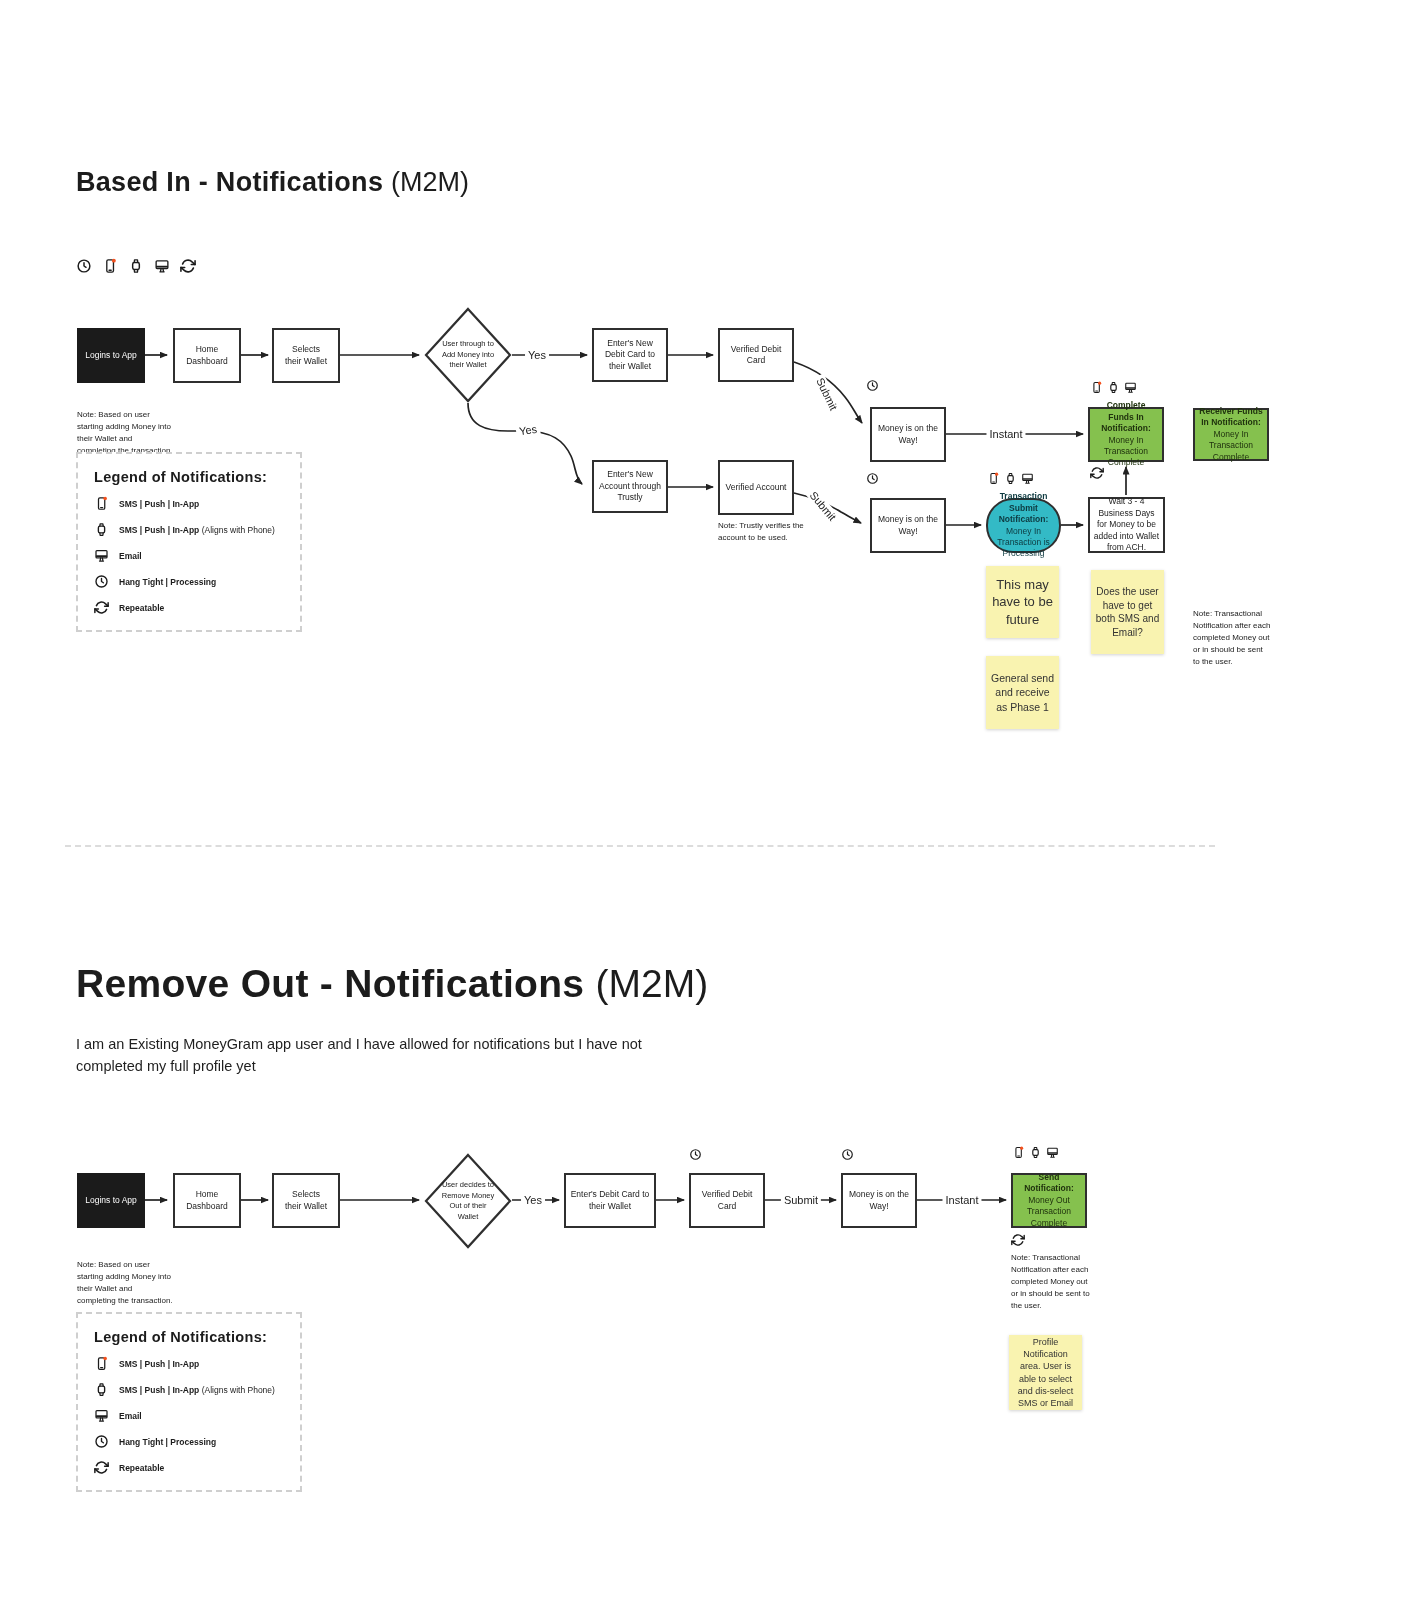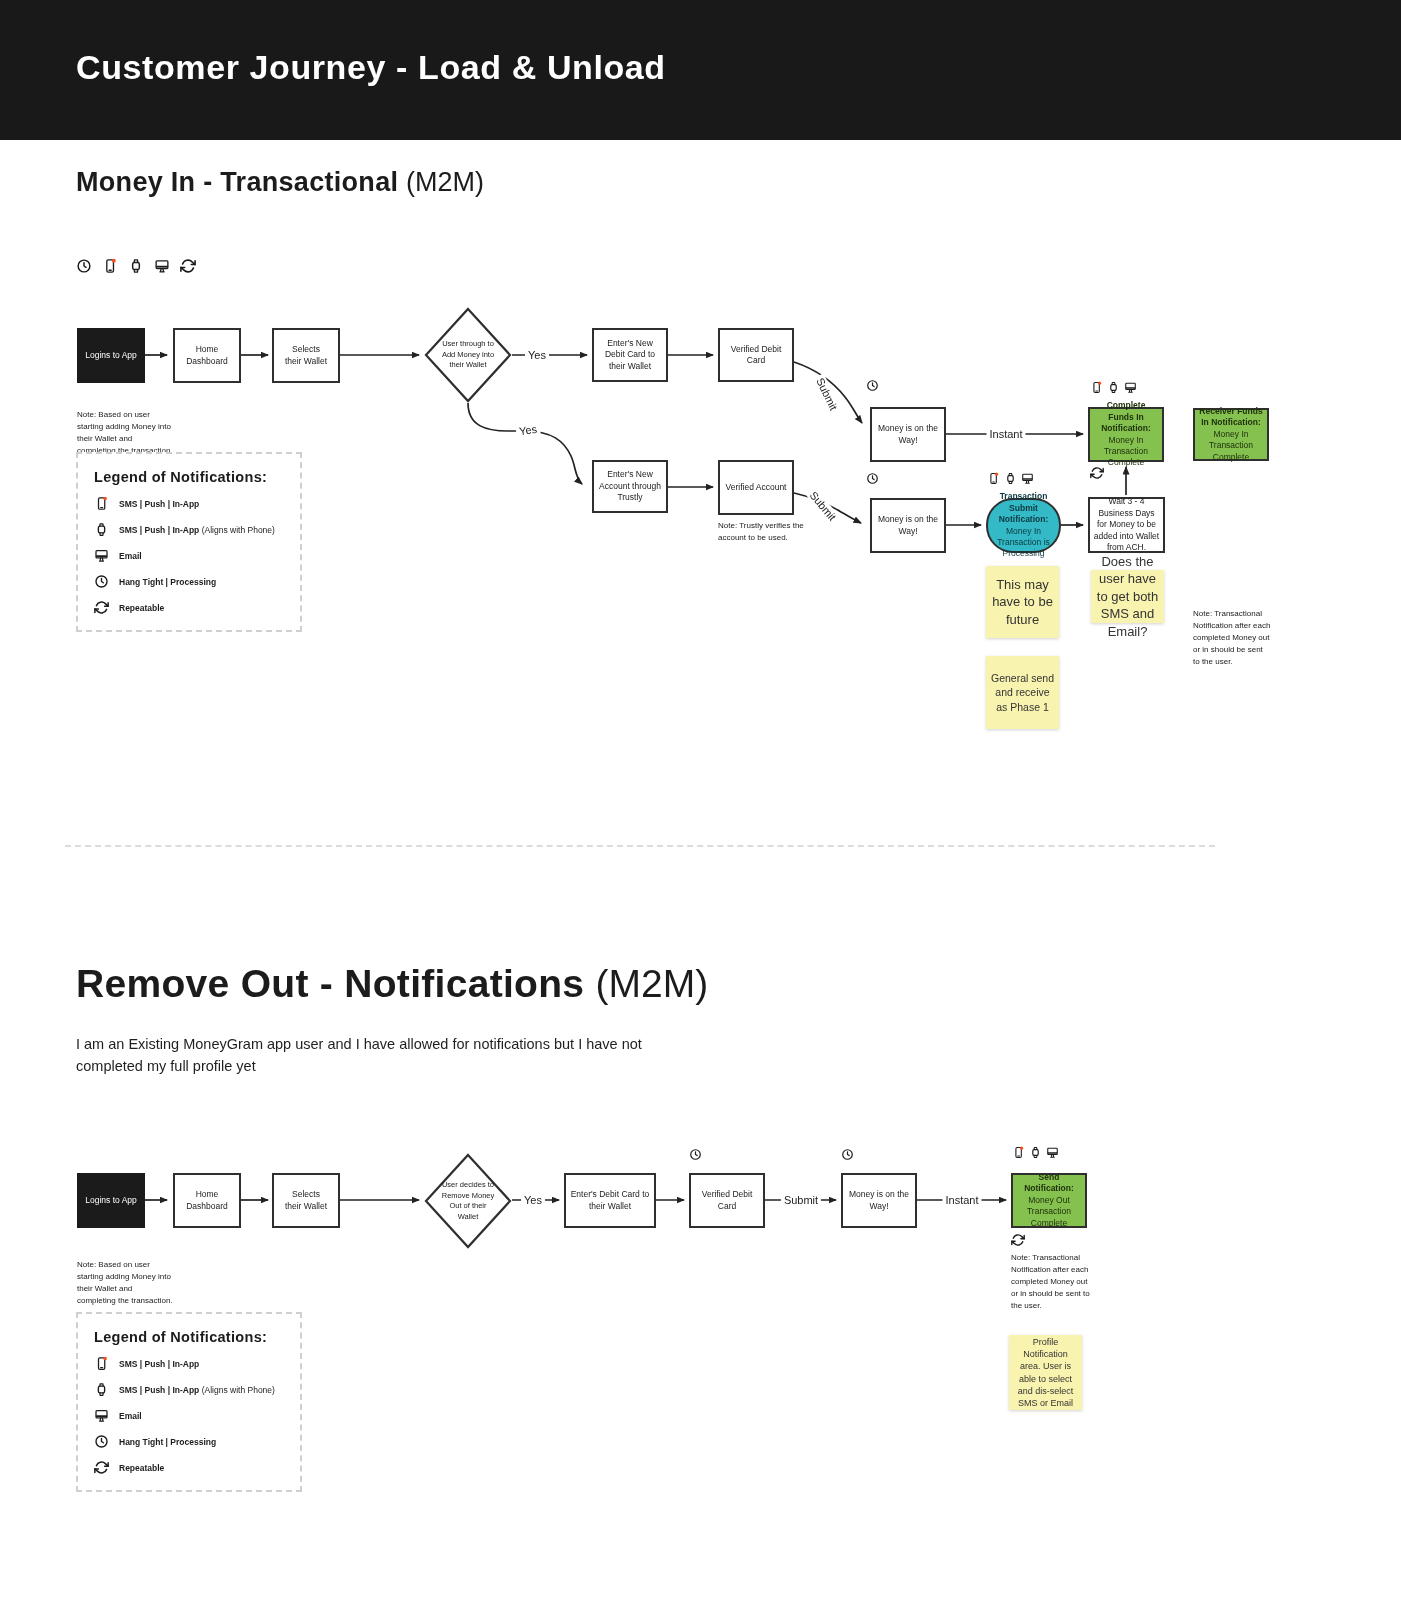--- a/index.html
+++ b/index.html
@@ -87,25 +87,22 @@
       <path d="M145,1200 H167" marker-end="url(#ah)"></path>
       <path d="M241,1200 H268" marker-end="url(#ah)"></path>
       <path d="M340,1200 H419" marker-end="url(#ah)"></path>
       <path d="M512,1200 H559" marker-end="url(#ah)"></path>
       <path d="M639,1200 H684" marker-end="url(#ah)"></path>
       <path d="M765,1200 H836" marker-end="url(#ah)"></path>
       <path d="M917,1200 H1006" marker-end="url(#ah)"></path>
     </g>
   </svg>
 
-  <div class="topbar">
-    <h1>Customer Journey - Load &amp; Unload</h1>
-  </div>
-
-  <h2 class="h2" style="left:76px;top:167px;font-size:27px;"><span>Money In - Transactional</span> <span class="tag">(M2M)</span></h2>
+
+  <h2 class="h2" style="left:76px;top:167px;font-size:27px;"><span>Based In - Notifications</span> <span class="tag">(M2M)</span></h2>
   <div class="iconrow" style="left:76px;top:258px;">
       <span data-icon="clock-icon"><svg viewBox="0 0 24 24" width="100%" height="100%" fill="none" stroke="#1c1c1c" stroke-width="2" stroke-linecap="round" stroke-linejoin="round">
           <circle cx="12" cy="12" r="8.8" stroke-width="2.2"></circle>
           <path d="M12 7.2V12l3 2" stroke-width="2.2"></path>
         </svg></span>
       <span data-icon="phone-icon"><svg viewBox="0 0 24 24" width="100%" height="100%" fill="none" stroke="#1c1c1c" stroke-width="2" stroke-linecap="round" stroke-linejoin="round">
           <rect x="7.2" y="2.8" width="10" height="18.4" rx="2.2"></rect>
           <path d="M10.6 18.4h3.2"></path>
           <circle cx="17.8" cy="4" r="2.9" fill="#F4511E" stroke="none"></circle>
         </svg></span>
@@ -226,21 +223,21 @@
   <span class="edge-label rot50" style="left:823px;top:506px;">Submit</span>
   <span class="edge-label" style="left:1006px;top:434px;">Instant</span>
 
   <div class="note" style="left:77px;top:409px;width:96px;"><span class="nb">Note</span><span>: Based on user starting adding Money into their Wallet and completing the transaction.</span></div>
   <div class="note" style="left:718px;top:520px;width:88px;"><span class="nb">Note</span><span>: Trustly verifies the account to be used.</span></div>
   <div class="note" style="left:1193px;top:608px;width:78px;"><span class="nb">Note</span><span>: Transactional Notification after each completed Money out or in should be sent to the user.</span></div>
 
   <div class="sticky node" style="left:986px;top:566px;width:73px;height:72px;font-size:13px;">
       <span>This may have to be future</span>
     </div>
-  <div class="sticky node" style="left:1091px;top:570px;width:73px;height:53px;font-size:13px;align-items:center;">
+  <div class="sticky node" style="left:1091px;top:570px;width:73px;height:84px;font-size:10px;align-items:center;">
       <span>Does the user have to get both SMS and Email?</span>
     </div>
   <div class="sticky node" style="left:986px;top:656px;width:73px;height:73px;font-size:10.5px;">
       <span>General send and receive as Phase 1</span>
     </div>
 
   <div class="legend" style="left:76px;top:452px;width:226px;">
     <div class="lg-title">Legend of Notifications:</div>
     <div>
         <div class="lg-row">

